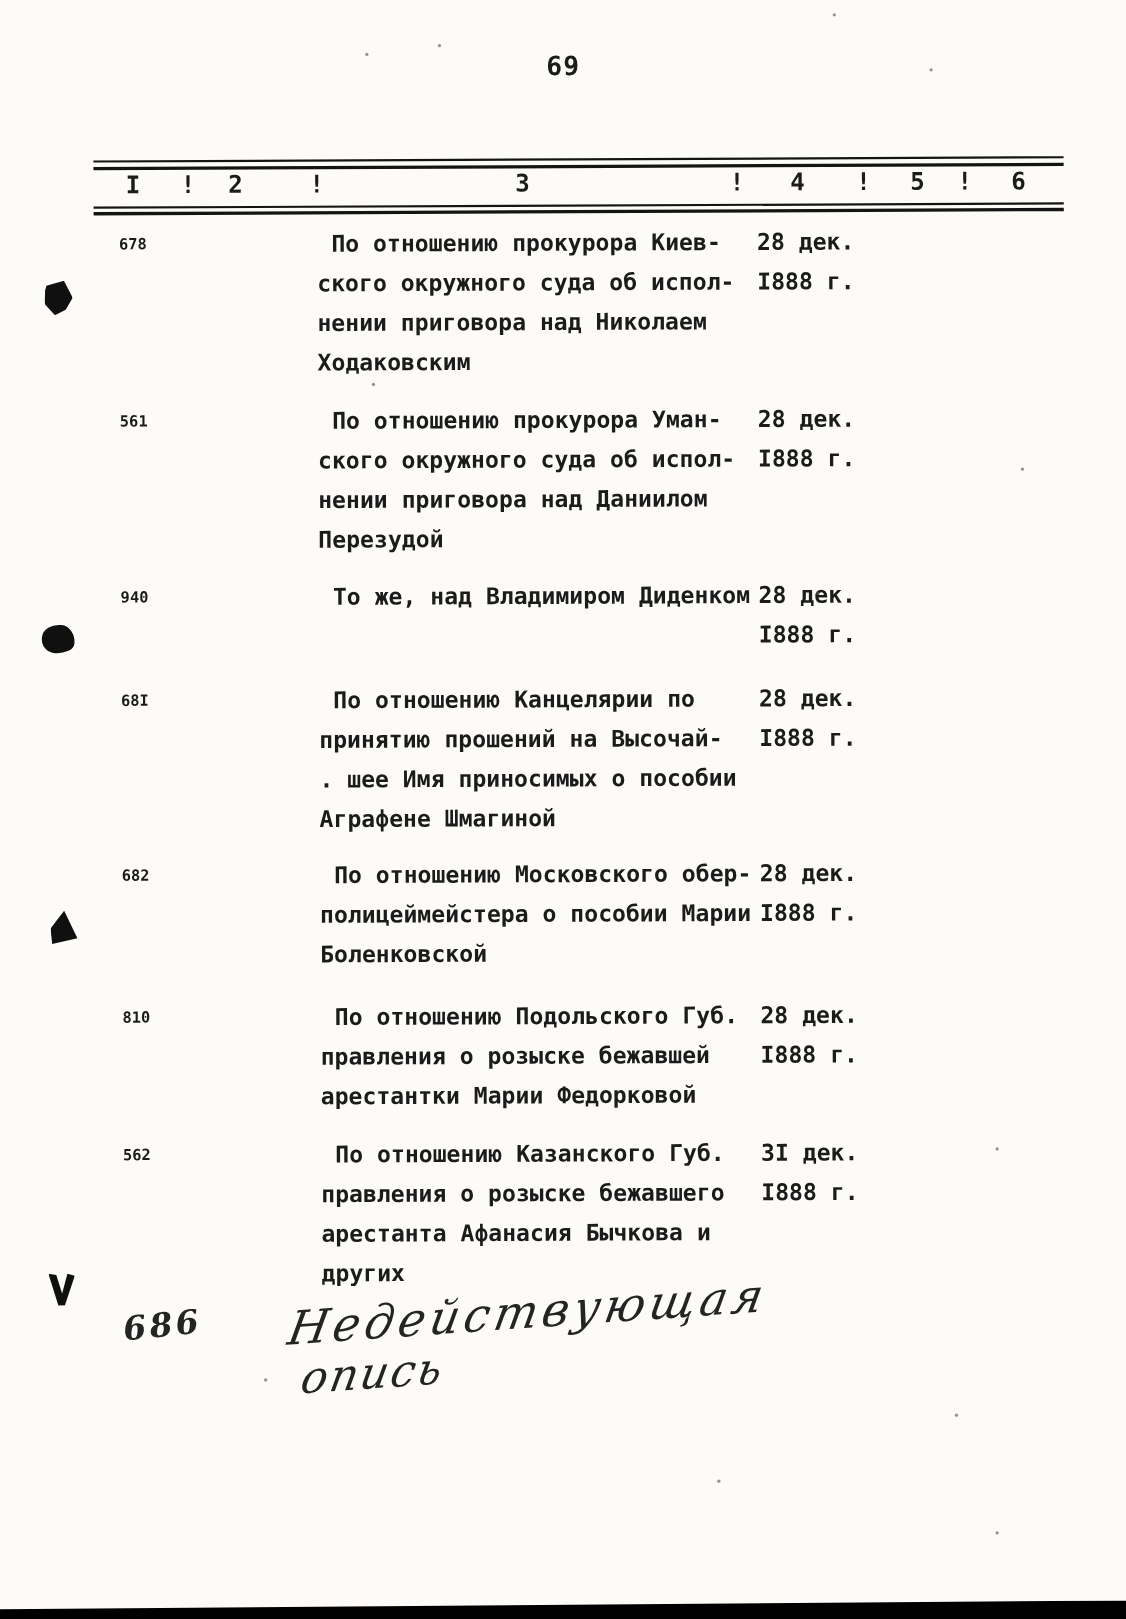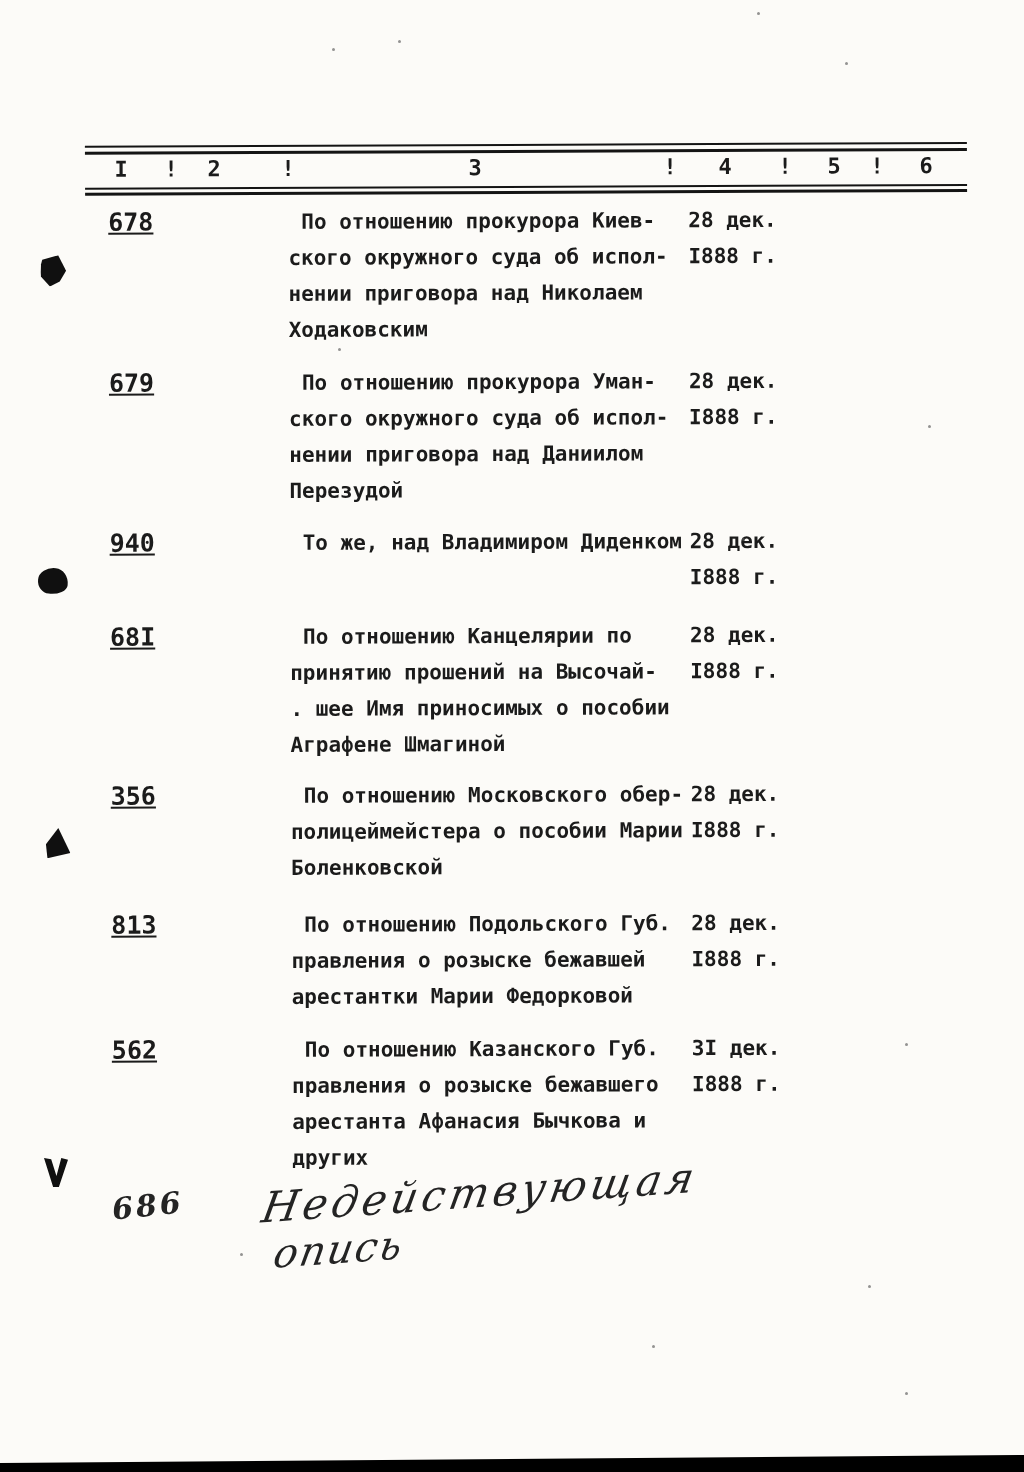--- a/index.html
+++ b/index.html
@@ -12,21 +12,21 @@
   
   .thead{position:absolute;left:85px;top:144px;width:882px;height:52px;}
   .rule{position:absolute;left:0;right:0;background:#141414;}
   .rt1{top:0;height:2px}.rt2{top:6px;height:3px}
   .rb1{top:42px;height:2px}.rb2{top:47px;height:3px}
   .hc{position:absolute;top:11px;font-size:22px;font-weight:bold;transform:translateX(-50%);}
   .hc0{left:36px}.hc1{left:86px}.hc2{left:129px}.hc3{left:203px}.hc4{left:390px}
   .hc5{left:585px}.hc6{left:640px}.hc7{left:700px}.hc8{left:749px}.hc9{left:792px}.hc10{left:841px}
   
   .entry{position:absolute;left:0;width:1010px;font-weight:bold;font-size:21px;line-height:36px;}
-  .num{position:absolute;left:108px;top:0;font-size:25px;text-decoration:underline;}
+  .num{position:absolute;left:108px;top:0;font-size:14px;}
   .desc{position:absolute;left:288px;top:0;width:402px;}
   .desc .first{text-indent:13px;}
   .dates{position:absolute;left:688px;top:0;}
   
   .ink{position:absolute;background:#101010;}
   .mark1{left:40px;top:256px;width:26px;height:30px;transform:rotate(-8deg);
          clip-path:polygon(15% 8%,78% 0,100% 55%,70% 88%,30% 100%,0 62%,8% 22%);}
   .mark2{left:38px;top:568px;width:30px;height:26px;transform:rotate(6deg);
          border-radius:55% 45% 60% 40%/50% 60% 40% 50%;}
   .mark3{left:46px;top:828px;width:25px;height:31px;transform:rotate(4deg);
@@ -41,20 +41,21 @@
   
   .speck{position:absolute;width:3px;height:3px;border-radius:50%;background:#5a5a5a;opacity:.65;}
   .bottombar{position:absolute;left:0;top:1452px;width:1024px;height:20px;background:#000;
              clip-path:polygon(0 55%,100% 15%,100% 100%,0 100%);}
 </style>
 </head>
 <body>
 
 <div class="page">
 
+  <div class="pageno">69</div>
 
   <div class="tilt">
     <div class="thead">
       <div class="rule rt1"></div>
       <div class="rule rt2"></div>
       <span class="hc hc0">I</span>
       <span class="hc hc1">!</span>
       <span class="hc hc2">2</span>
       <span class="hc hc3">!</span>
       <span class="hc hc4">3</span>
@@ -76,21 +77,21 @@
             <div class="line">ского окружного суда об испол-</div>
             <div class="line">нении приговора над Николаем</div>
             <div class="line">Ходаковским</div>
           </div>
           <div class="dates">
             <div class="line">28 дек.</div>
             <div class="line">I888 г.</div>
           </div>
         </div>
         <div class="entry" style="top: 364px;">
-          <div class="num">679</div>
+          <div class="num">561</div>
           <div class="desc">
             <div class="line first">По отношению прокурора Уман-</div>
             <div class="line">ского окружного суда об испол-</div>
             <div class="line">нении приговора над Даниилом</div>
             <div class="line">Перезудой</div>
           </div>
           <div class="dates">
             <div class="line">28 дек.</div>
             <div class="line">I888 г.</div>
           </div>
@@ -112,33 +113,33 @@
             <div class="line">принятию прошений на Высочай-</div>
             <div class="line">. шее Имя приносимых о пособии</div>
             <div class="line">Аграфене Шмагиной</div>
           </div>
           <div class="dates">
             <div class="line">28 дек.</div>
             <div class="line">I888 г.</div>
           </div>
         </div>
         <div class="entry" style="top: 777px;">
-          <div class="num">356</div>
+          <div class="num">682</div>
           <div class="desc">
             <div class="line first">По отношению Московского обер-</div>
             <div class="line">полицеймейстера о пособии Марии</div>
             <div class="line">Боленковской</div>
           </div>
           <div class="dates">
             <div class="line">28 дек.</div>
             <div class="line">I888 г.</div>
           </div>
         </div>
         <div class="entry" style="top: 906px;">
-          <div class="num">813</div>
+          <div class="num">810</div>
           <div class="desc">
             <div class="line first">По отношению Подольского Губ.</div>
             <div class="line">правления о розыске бежавшей</div>
             <div class="line">арестантки Марии Федорковой</div>
           </div>
           <div class="dates">
             <div class="line">28 дек.</div>
             <div class="line">I888 г.</div>
           </div>
         </div>

